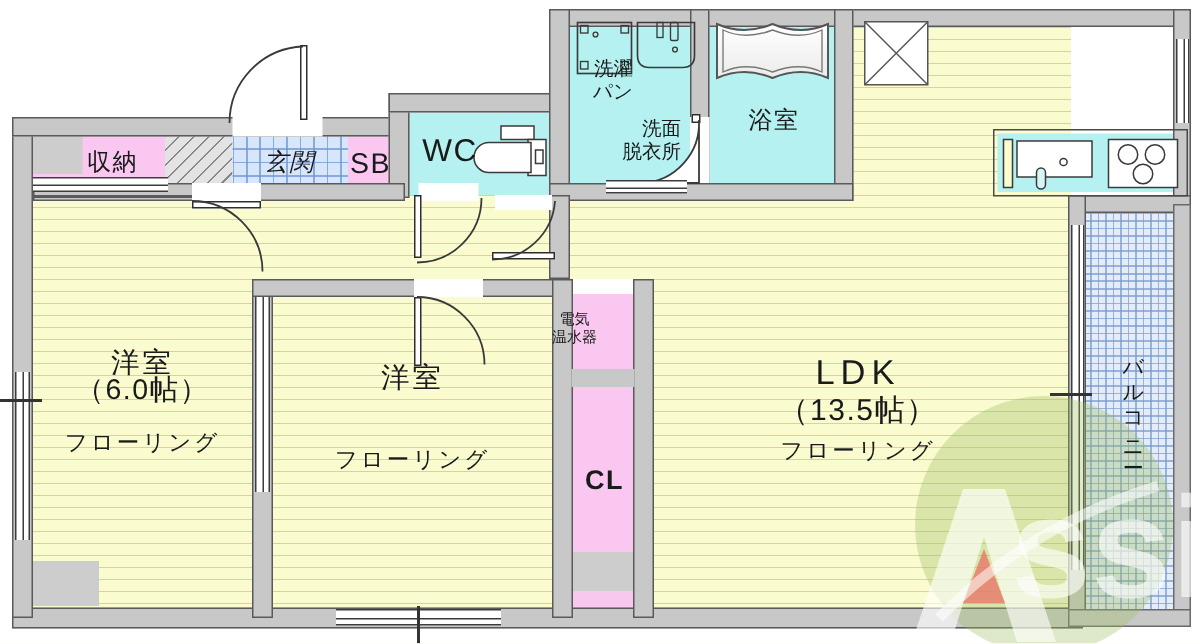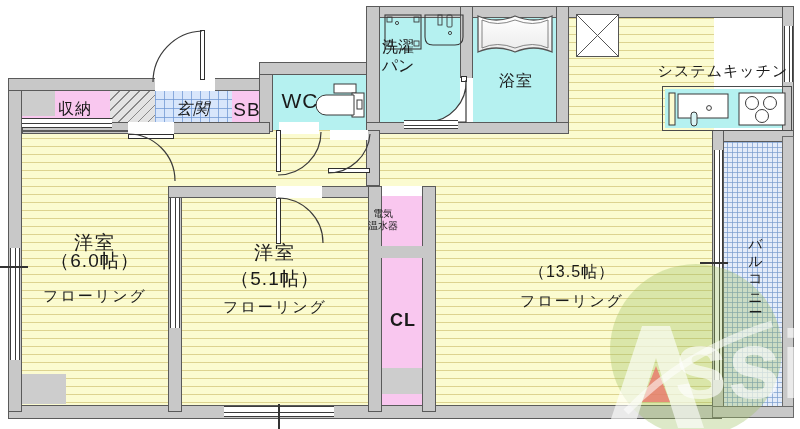--- a/index.html
+++ b/index.html
@@ -69,24 +69,24 @@
 
   
   .arcsvg{position:absolute;overflow:visible;pointer-events:none;}
 
   
   .lbl{position:absolute;color:#1a1a1a;text-align:center;line-height:1.18;white-space:pre;}
   .lbl-room-name{font-size:19px;letter-spacing:2px;}
   .lbl-room-sz{font-size:19px;letter-spacing:1px;}
   .lbl-room-fl{font-size:15px;letter-spacing:2px;}
   .lbl-mid{font-size:16px;letter-spacing:1px;}
-  .lbl-sm{font-size:16px;letter-spacing:0px;}
+  .lbl-sm{font-size:13px;letter-spacing:0px;text-align:right;}
   .lbl-xs{font-size:10px;letter-spacing:0px;line-height:1.15;}
   .lbl-ldk{font-size:23px;letter-spacing:4px;}
-  .lbl-ldk2{font-size:16px;letter-spacing:1px;}
+  .lbl-ldk2{font-size:20px;letter-spacing:1px;}
   .lbl-cl{font-size:18px;letter-spacing:1px;}
   .lbl-wc{font-size:21px;letter-spacing:1px;}
   .lbl-sb{font-size:19px;letter-spacing:1px;}
   .lbl-kit{font-size:15px;letter-spacing:1px;}
   .vtext{writing-mode:vertical-rl;text-orientation:upright;font-size:14px;letter-spacing:3px;}
 
   
   .tick{position:absolute;background:#333;}
 
   
@@ -294,37 +294,38 @@
 
   <div class="lbl lbl-mid" style="left:160px;top:100px;width:66px;font-style:italic;">玄関</div>
 
   <div class="lbl lbl-sb" style="left:231px;top:99px;width:32px;">SB</div>
 
   <div class="lbl lbl-wc" style="left:280px;top:89px;width:40px;">WC</div>
 
   <div class="lbl lbl-sm" style="left:374px;top:38px;width:48px;">洗濯
 パン</div>
 
+  <div class="lbl lbl-sm" style="left:390px;top:78px;width:64px;">洗面
+脱衣所</div>
 
   <div class="lbl lbl-mid" style="left:489px;top:72px;width:54px;">浴室</div>
 
 
-  <div class="lbl lbl-kit" style="left:650px;top:62px;width:146px;">システムキッチン</div>
 
   <div class="lbl lbl-xs" style="left:362px;top:208px;width:42px;">電気
 温水器</div>
 
   <div class="lbl lbl-cl" style="left:382px;top:310px;width:42px;font-weight:bold;">CL</div>
 
   <div class="lbl vtext" style="left:744px;top:228px;width:20px;">バルコニー</div>
 
   <div class="lbl lbl-room-name" style="left:35px;top:232px;width:120px;">洋室</div>
   <div class="lbl lbl-room-sz" style="left:22px;top:250px;width:146px;">（6.0帖）</div>
   <div class="lbl lbl-room-fl" style="left:22px;top:287px;width:146px;">フローリング</div>
 
   <div class="lbl lbl-room-name" style="left:215px;top:242px;width:120px;">洋室</div>
-  <div class="lbl lbl-room-sz" style="left:202px;top:268px;width:146px;">（5.1帖）</div>
   <div class="lbl lbl-room-fl" style="left:202px;top:298px;width:146px;">フローリング</div>
 
+  <div class="lbl lbl-ldk" style="left:492px;top:235px;width:160px;">LDK</div>
   <div class="lbl lbl-ldk2" style="left:482px;top:263px;width:180px;">（13.5帖）</div>
   <div class="lbl lbl-room-fl" style="left:492px;top:292px;width:160px;">フローリング</div>
 
 </div>
 
 </body></html>

